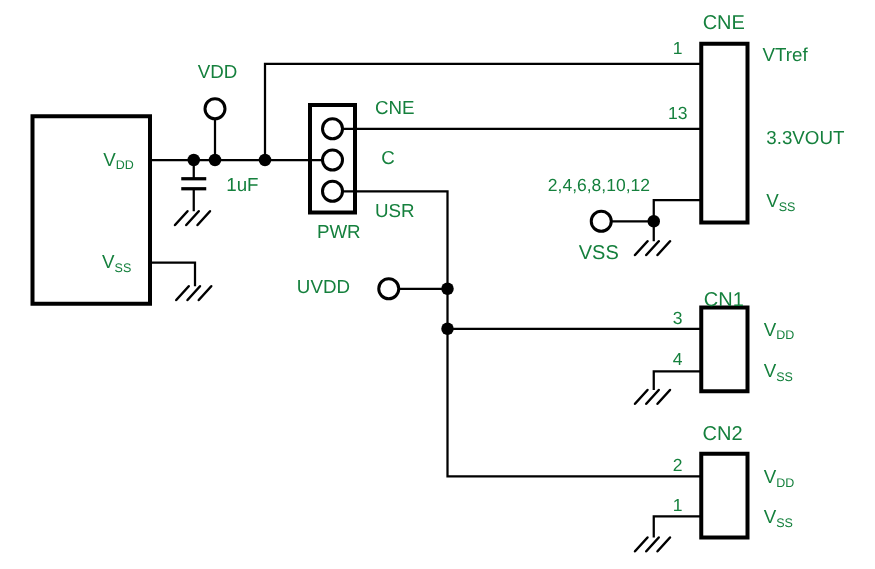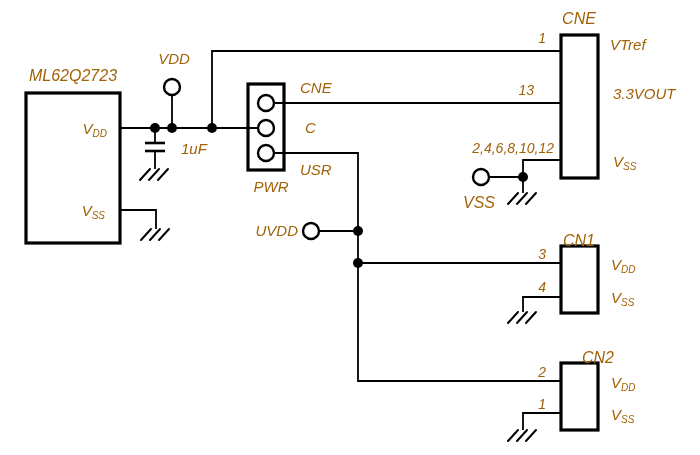--- a/index.html
+++ b/index.html
@@ -8,25 +8,24 @@
     width: 700px;
     height: 455px;
     background: #ffffff;
     font-family: "Liberation Sans", sans-serif;
     overflow: hidden;
   }
   #schematic-svg { position: absolute; left: 0; top: 0; }
   .label {
     position: absolute;
     font-size: 15px;
-    color: #a16207;
+    color: #15803d;
     white-space: nowrap;
     line-height: 1;
     transform: translate(0, -50%);
-    font-style: italic;
   }
   .label.center { transform: translate(-50%, -50%); }
   .label.right  { transform: translate(-100%, -50%); }
   .label.big { font-size: 16px; }
   .label.pin-num { font-size: 14px; }
   .sub {
     font-size: 10px;
     position: relative;
     top: 3px;
     letter-spacing: 0px;
@@ -106,47 +105,46 @@
     <g fill="#fff" stroke="#000" stroke-width="2.4">
       <circle cx="172" cy="87" r="8"></circle>
       <circle cx="311" cy="231" r="8"></circle>
       <circle cx="481" cy="177" r="8"></circle>
       <circle cx="266" cy="103" r="8"></circle>
       <circle cx="266" cy="128" r="8"></circle>
       <circle cx="266" cy="153" r="8"></circle>
     </g>
   </svg>
 
-  <div class="label center big" style="left:73px; top:76px;">ML62Q2723</div>
   <div class="label right" style="left:107px; top:128px;"><span>V</span><span class="sub">DD</span></div>
   <div class="label right" style="left:105px; top:210px;"><span>V</span><span class="sub">SS</span></div>
 
   <div class="label center" style="left:174px; top:58px;">VDD</div>
   <div class="label" style="left:181px; top:148px;">1uF</div>
-  <div class="label right" style="left:298px; top:230px;">UVDD</div>
+  <div class="label right" style="left:280px; top:230px;">UVDD</div>
   <div class="label center big" style="left:479px; top:203px;">VSS</div>
 
   <div class="label" style="left:300px; top:87px;">CNE</div>
   <div class="label" style="left:305px; top:127px;">C</div>
   <div class="label" style="left:300px; top:169px;">USR</div>
   <div class="label center" style="left:271px; top:186px;">PWR</div>
 
   <div class="label center big" style="left:579px; top:19px;">CNE</div>
   <div class="label right pin-num" style="left:546px; top:38px;">1</div>
-  <div class="label right pin-num" style="left:534px; top:90px;">13</div>
-  <div class="label right pin-num" style="left:554px; top:148px;">2,4,6,8,10,12</div>
+  <div class="label right pin-num" style="left:550px; top:90px;">13</div>
+  <div class="label right pin-num" style="left:520px; top:148px;">2,4,6,8,10,12</div>
   <div class="label" style="left:610px; top:44px;">VTref</div>
-  <div class="label" style="left:613px; top:93px;">3.3VOUT</div>
+  <div class="label" style="left:613px; top:111px;">3.3VOUT</div>
   <div class="label" style="left:613px; top:161px;"><span>V</span><span class="sub">SS</span></div>
 
   <div class="label center big" style="left:579px; top:241px;">CN1</div>
   <div class="label right pin-num" style="left:546px; top:254px;">3</div>
   <div class="label right pin-num" style="left:546px; top:287px;">4</div>
   <div class="label" style="left:611px; top:264px;"><span>V</span><span class="sub">DD</span></div>
   <div class="label" style="left:611px; top:297px;"><span>V</span><span class="sub">SS</span></div>
 
-  <div class="label center big" style="left:598px; top:348px;margin-top:10px;">CN2</div>
+  <div class="label center big" style="left:578px; top:348px;">CN2</div>
   <div class="label right pin-num" style="left:546px; top:372px;">2</div>
   <div class="label right pin-num" style="left:546px; top:404px;">1</div>
   <div class="label" style="left:611px; top:382px;"><span>V</span><span class="sub">DD</span></div>
   <div class="label" style="left:611px; top:414px;"><span>V</span><span class="sub">SS</span></div>
 
 </div>
 
 </body></html>

